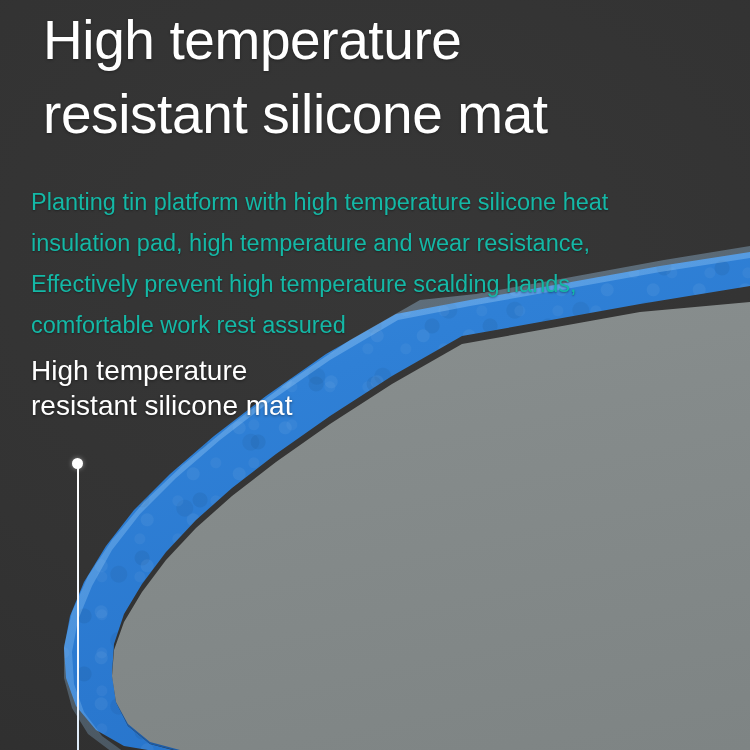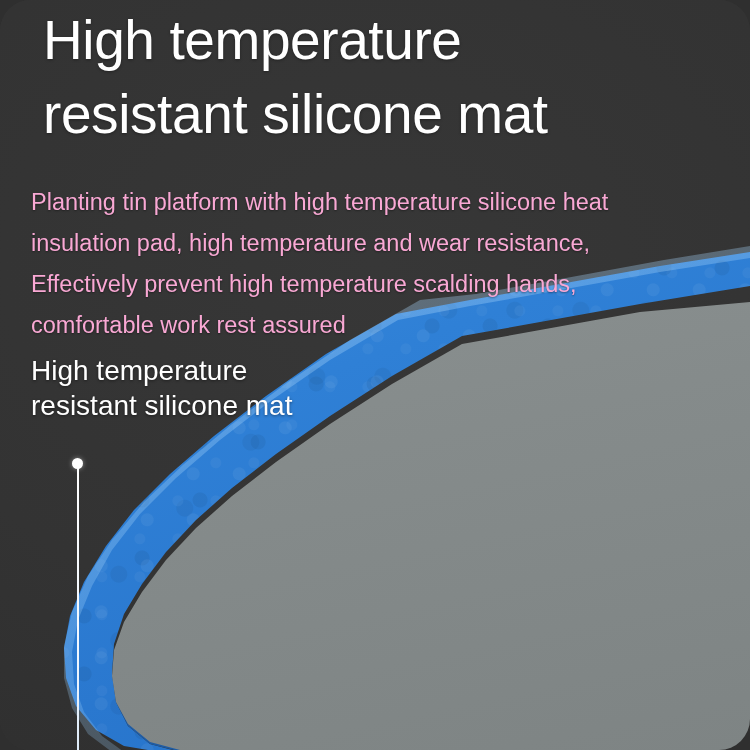--- a/index.html
+++ b/index.html
@@ -7,21 +7,20 @@
     padding: 0;
     background: #2f2f2f;
   }
   .page {
     position: relative;
     width: 750px;
     height: 750px;
     overflow: hidden;
     background: #333333;
     font-family: "Liberation Sans", sans-serif;
-    border-radius: 31px;
     -webkit-font-smoothing: antialiased;
   }
 
   
   .bg-vignette {
     position: absolute;
     inset: 0;
     background:
       radial-gradient(ellipse 120% 90% at 50% 35%, #373737 0%, #333333 55%, #2e2e2e 100%);
     z-index: 0;
@@ -287,21 +286,21 @@
     letter-spacing: -0.4px;
     white-space: pre-line;
     text-shadow: 0 1px 3px rgba(0,0,0,.35);
   }
 
   .body-copy {
     position: absolute;
     left: 31px;
     top: 182px;
     width: 700px;
-    color: #f9a8d4;
+    color: #14b8a6;
     font-size: 23.5px;
     line-height: 41px;
     font-weight: 400;
     white-space: pre-line;
     text-shadow: 0 1px 2px rgba(0,0,0,.4);
   }
 
   .subhead {
     position: absolute;
     left: 31px;

